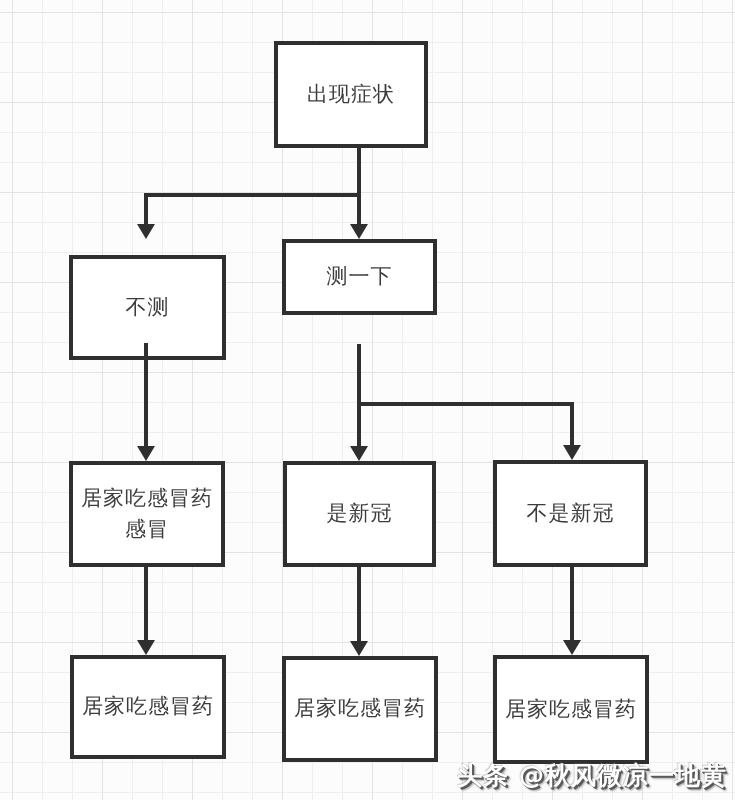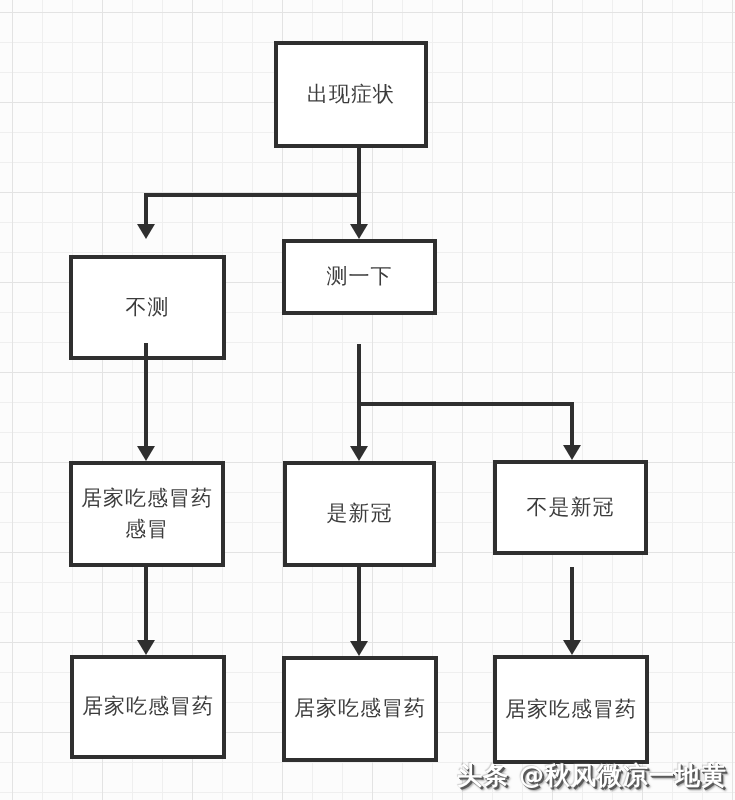--- a/index.html
+++ b/index.html
@@ -31,21 +31,21 @@
     letter-spacing: 1px;
     text-align: center;
   }
   .node .lbl { white-space: pre-line; line-height: 1.5; }
 
   .n0 { left: 274px; top: 41px;  width: 154px; height: 107px; }
   .n1 { left: 69px;  top: 239px; width: 157px; height: 105px; margin-top: 16px; }
   .n2 { left: 282px; top: 239px; width: 155px; height: 76px; }
   .n3 { left: 69px;  top: 461px; width: 156px; height: 106px; }
   .n4 { left: 283px; top: 461px; width: 153px; height: 106px; }
-  .n5 { left: 493px; top: 460px; width: 155px; height: 95px; }
+  .n5 { left: 493px; top: 460px; width: 155px; height: 107px; }
   .n6 { left: 70px;  top: 655px; width: 156px; height: 104px; }
   .n7 { left: 282px; top: 656px; width: 156px; height: 106px; }
   .n8 { left: 493px; top: 655px; width: 156px; height: 109px; }
 
   .vline, .hline { position: absolute; background: var(--arrow, #2f2f2f); }
   .vline { width: 4px; }
   .hline { height: 4px; }
   .arrowhead {
     position: absolute; width: 0; height: 0;
     border-left: 9px solid transparent;

